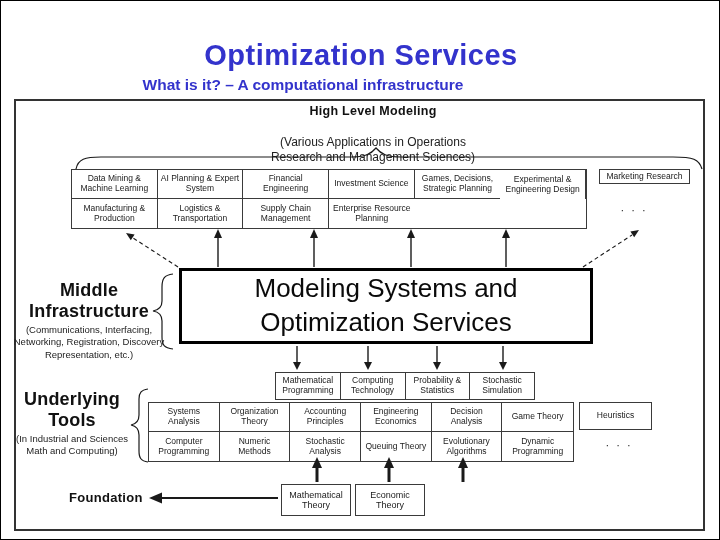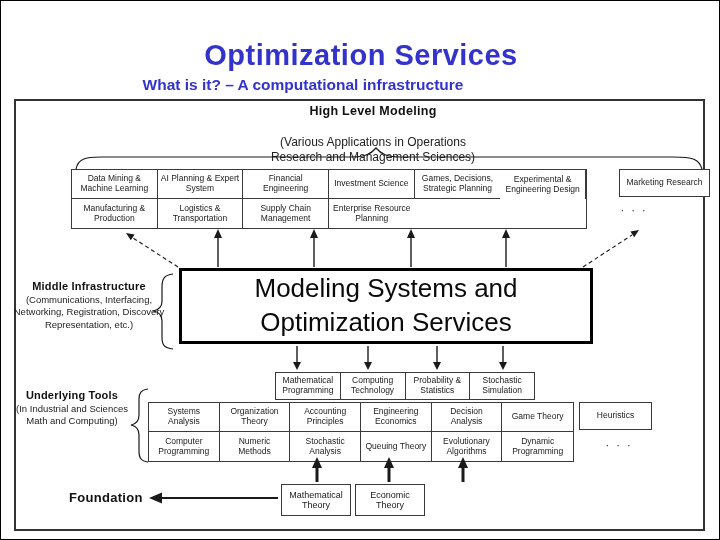--- a/index.html
+++ b/index.html
@@ -44,21 +44,21 @@
   }
   .ellipsis{position:absolute;font-size:11px;letter-spacing:2px;color:#222;text-align:center;z-index:2;}
 
   .main-box{
     position:absolute;left:178px;top:267px;width:414px;height:76px;z-index:2;
     border:3px solid #000;background:#fff;box-sizing:border-box;
     display:flex;flex-direction:column;align-items:center;justify-content:center;
     font-size:26px;line-height:1.3;color:#0a0a0a;text-align:center;
   }
   .side-label{position:absolute;text-align:center;z-index:2;}
-  .side-title{font-size:11px;font-weight:bold;letter-spacing:.2px;}
+  .side-title{font-size:18px;font-weight:bold;letter-spacing:.2px;}
   .side-desc{font-size:9.5px;line-height:1.3;margin-top:2px;color:#222;}
   .middle-label{left:12px;top:279px;width:152px;}
   .underlying-label{left:8px;top:388px;width:126px;}
 
   .tools-top{position:absolute;left:262px;top:371px;width:272px;height:28px;display:flex;z-index:2;}
   .tools-top .tbox{
     flex:1;border:1px solid #3a3a3a;margin-left:-1px;background:#fff;box-sizing:border-box;
     display:flex;align-items:center;justify-content:center;text-align:center;
     font-size:8.5px;line-height:1.15;padding:1px;color:#1a1a1a;
   }
@@ -105,21 +105,21 @@
     <div class="cell">Financial Engineering</div>
     <div class="cell">Investment Science</div>
     <div class="cell">Games, Decisions, Strategic Planning</div>
     <div class="cell">Experimental &amp; Engineering Design</div>
     <div class="cell">Manufacturing &amp; Production</div>
     <div class="cell">Logistics &amp; Transportation</div>
     <div class="cell">Supply Chain Management</div>
     <div class="cell">Enterprise Resource Planning</div>
   </div>
 
-  <div class="box" style="left:618px;top:168px;width:91px;height:28px;">Marketing Research</div>
+  <div class="box" style="left:598px;top:168px;width:91px;height:15px;">Marketing Research</div>
   <div class="ellipsis" style="left:603px;top:203px;width:60px;">· · ·</div>
 
   <div class="side-label middle-label">
     <div class="side-title">Middle Infrastructure</div>
     <div class="side-desc">(Communications, Interfacing, Networking, Registration, Discovery Representation, etc.)</div>
   </div>
 
   <div class="main-box">
     <span>Modeling Systems and</span>
     <span>Optimization Services</span>

